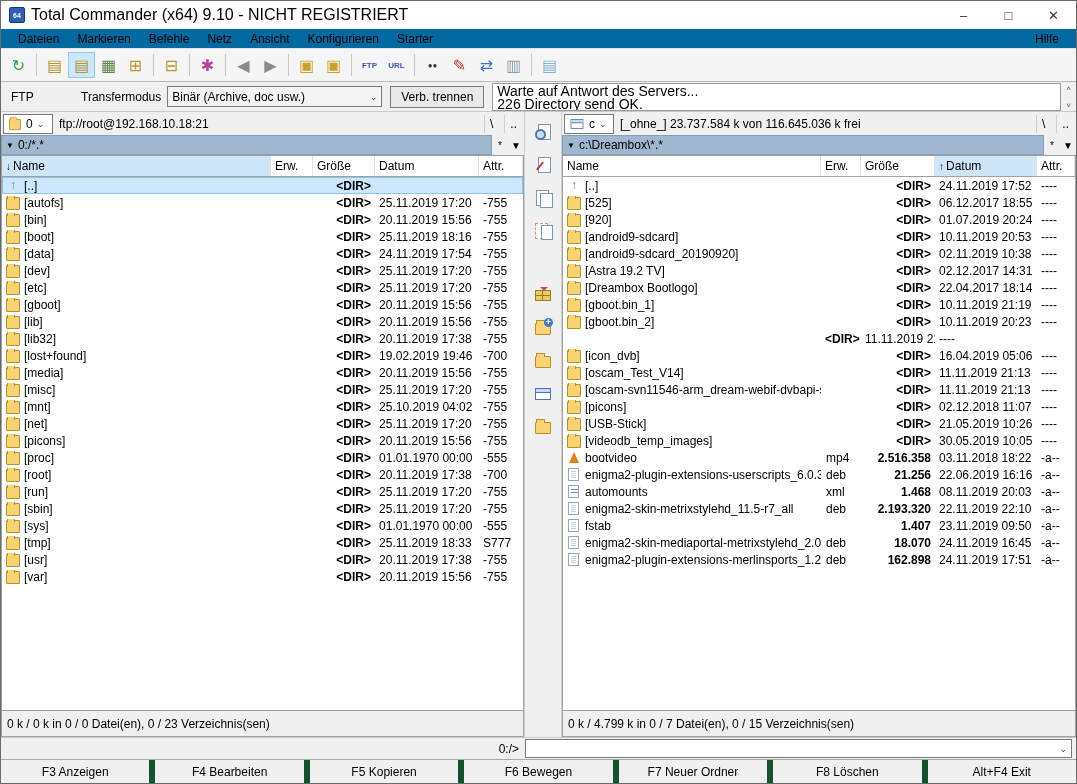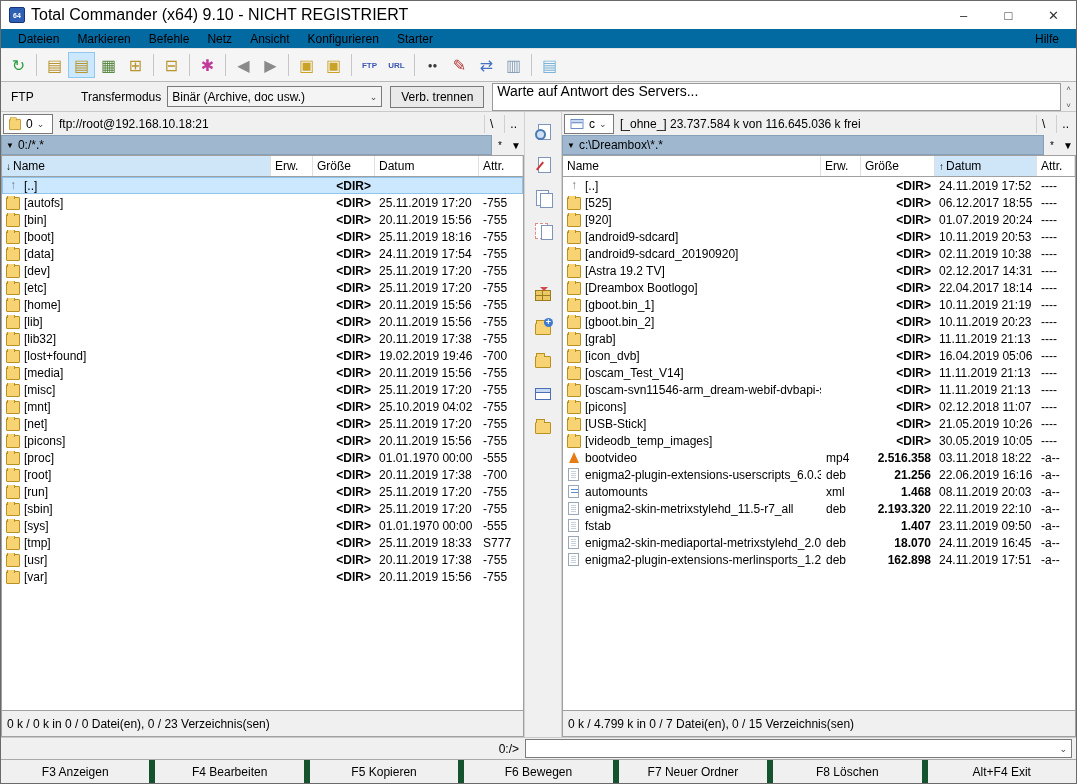--- a/index.html
+++ b/index.html
@@ -172,20 +172,21 @@
   <div class="ftpbar">
     <div class="ftp-label">FTP</div>
     <div class="ftp-mode-label">Transfermodus</div>
     <div class="ftp-combo">
       <span>Binär (Archive, doc usw.)</span>
       <span class="combo-chev">⌄</span>
     </div>
     <div class="ftp-btn">Verb. trennen</div>
     <div class="ftp-log">
       <div>Warte auf Antwort des Servers...</div>
+      <div>226 Directory send OK.</div>
     </div>
     <div class="ftp-scroll">
       <span>˄</span>
       <span>˅</span>
     </div>
   </div>
 
   <div class="main">
 
     <div class="panel left">
@@ -285,21 +286,21 @@
               <span>[etc]</span>
             </span>
             <span class="cell ext"></span>
             <span class="cell size">&lt;DIR&gt;</span>
             <span class="cell date">25.11.2019 17:20</span>
             <span class="cell attr">-755</span>
           </div>
           <div class="row">
             <span class="cell name">
               <i class="ric folder"></i>
-              <span>[home]</span>
+              <span>[gboot]</span>
             </span>
             <span class="cell ext"></span>
             <span class="cell size">&lt;DIR&gt;</span>
             <span class="cell date">20.11.2019 15:56</span>
             <span class="cell attr">-755</span>
           </div>
           <div class="row">
             <span class="cell name">
               <i class="ric folder"></i>
               <span>[lib]</span>
@@ -609,24 +610,20 @@
             <span class="cell name">
               <i class="ric folder"></i>
               <span>[gboot.bin_2]</span>
             </span>
             <span class="cell ext"></span>
             <span class="cell size">&lt;DIR&gt;</span>
             <span class="cell date">10.11.2019 20:23</span>
             <span class="cell attr">----</span>
           </div>
           <div class="row">
-            <span class="cell name">
-              <i class="ric folder"></i>
-              <span>[grab]</span>
-            </span>
             <span class="cell ext"></span>
             <span class="cell size">&lt;DIR&gt;</span>
             <span class="cell date">11.11.2019 21:13</span>
             <span class="cell attr">----</span>
           </div>
           <div class="row">
             <span class="cell name">
               <i class="ric folder"></i>
               <span>[icon_dvb]</span>
             </span>

